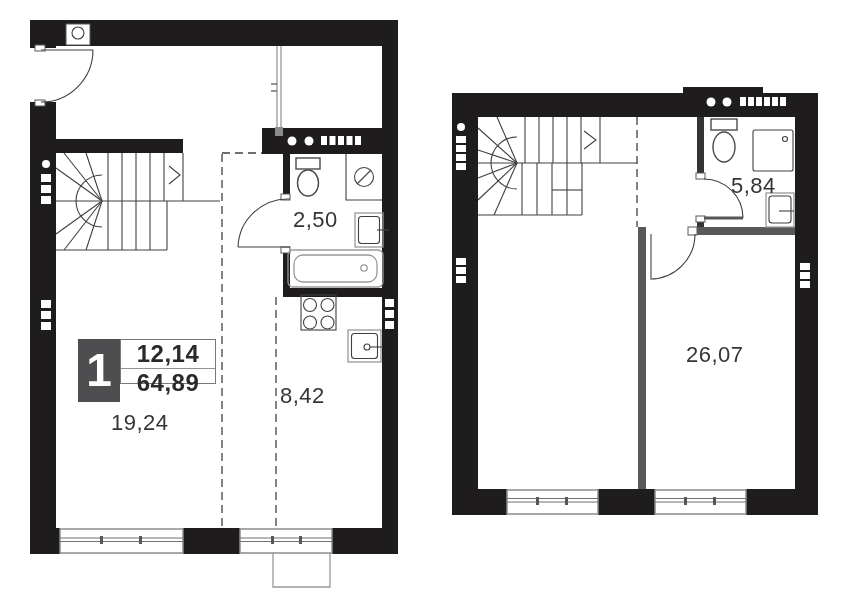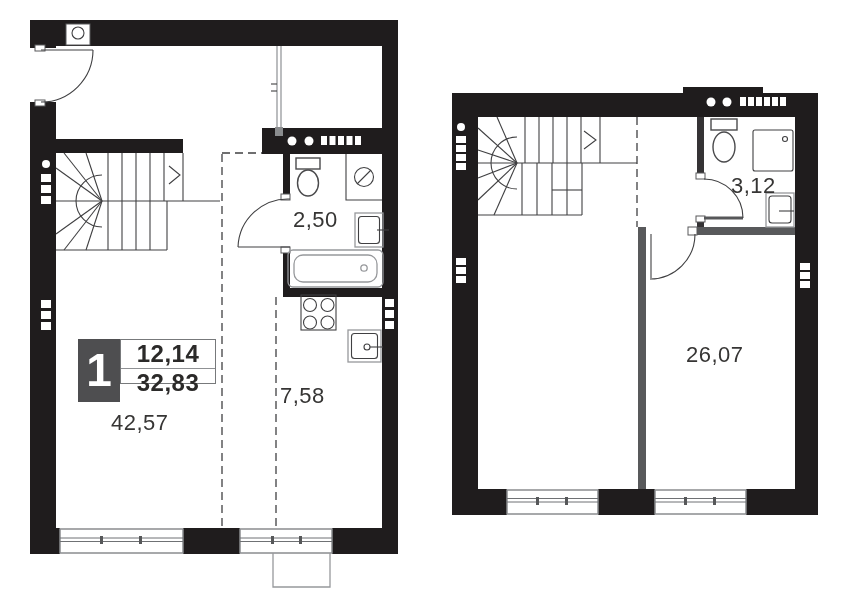--- a/index.html
+++ b/index.html
@@ -299,24 +299,24 @@
       <rect class="win" x="655" y="490" width="91" height="24"></rect>
       <path class="wln" d="M655,498.5 H746"></path>
         <path class="wln" d="M655,502 H746"></path>
       <rect class="tick" x="684" y="497" width="3" height="8"></rect>
       <rect class="tick" x="713" y="497" width="3" height="8"></rect>
     </g>
   </g>
 </svg>
 
 <div class="area" style="left:293px;top:207px">2,50</div>
-<div class="area" style="left:280px;top:383px">7,58</div>
-<div class="area" style="left:111px;top:410px">42,57</div>
-<div class="area" style="left:731px;top:173px">3,12</div>
+<div class="area" style="left:280px;top:383px">8,42</div>
+<div class="area" style="left:111px;top:410px">19,24</div>
+<div class="area" style="left:731px;top:173px">5,84</div>
 <div class="area" style="left:686px;top:342px">26,07</div>
 
 <div class="badge">
   <div class="badge-num">1</div>
   <div class="badge-vals">
     <div class="v top">12,14</div>
-    <div class="v">32,83</div>
+    <div class="v">64,89</div>
   </div>
 </div>
 
 </body></html>

